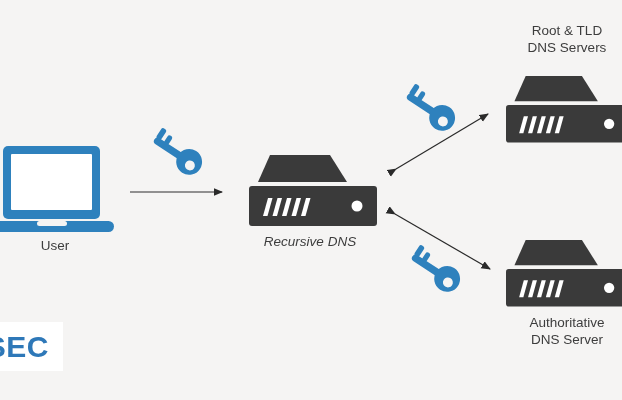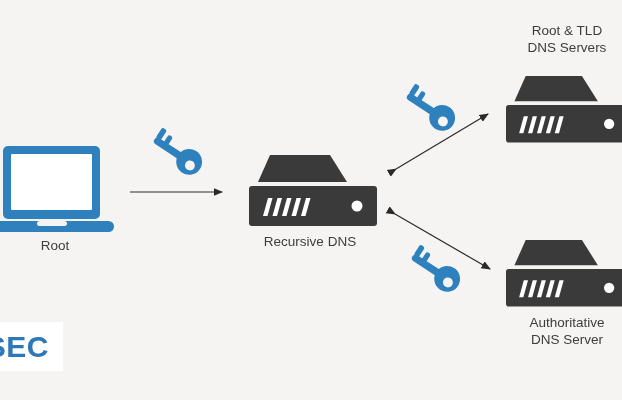--- a/index.html
+++ b/index.html
@@ -53,21 +53,21 @@
     <line x1="396" y1="169" x2="488" y2="114" stroke="var(--arrow-dark)" stroke-width="1.2" marker-start="url(#ah)" marker-end="url(#ah)"></line>
     <line x1="395" y1="214" x2="490" y2="269" stroke="var(--arrow-dark)" stroke-width="1.2" marker-start="url(#ah)" marker-end="url(#ah)"></line>
   </svg>
 
   <svg class="abs" style="left:-10px;top:146px;" width="124" height="87" viewBox="0 0 124 87">
     <rect x="13" y="0" width="97" height="73" rx="5" class="fill-blue"></rect>
     <rect x="21" y="8" width="81" height="56" rx="1" class="fill-white"></rect>
     <rect x="0" y="75" width="124" height="11" rx="5.5" class="fill-blue"></rect>
     <rect x="47" y="75" width="30" height="5" rx="2.5" class="fill-bg"></rect>
   </svg>
-  <div class="abs node-label" style="left:0;top:237px;width:110px;">Root</div>
+  <div class="abs node-label" style="left:0;top:237px;width:110px;">User</div>
 
   <svg class="abs" style="left:146px;top:131px;" width="62" height="46" viewBox="0 0 60 44">
     <g transform="rotate(33 30 22)">
       <rect x="4" y="18.5" width="32" height="7" rx="3.5" class="fill-blue"></rect>
       <rect x="4" y="8" width="5.5" height="12" rx="2.5" class="fill-blue"></rect>
       <rect x="13" y="10.5" width="5" height="10" rx="2.5" class="fill-blue"></rect>
       <circle cx="44" cy="22" r="12.5" class="fill-blue"></circle>
       <circle cx="46.5" cy="24.5" r="4.8" class="fill-bg"></circle>
     </g>
   </svg>
@@ -75,21 +75,21 @@
   <svg class="abs" style="left:249px;top:155px;" width="128" height="72" viewBox="0 0 128 72">
     <path d="M21,0 H81 L98,27 H9 Z" class="fill-dark"></path>
     <rect x="0" y="31" width="128" height="40" rx="3" class="fill-dark"></rect>
     <path d="M14,61 L19,43 L23.5,43 L18.5,61 Z" class="fill-white"></path>
     <path d="M23.5,61 L28.5,43 L33,43 L28,61 Z" class="fill-white"></path>
     <path d="M33,61 L38,43 L42.5,43 L37.5,61 Z" class="fill-white"></path>
     <path d="M42.5,61 L47.5,43 L52,43 L47,61 Z" class="fill-white"></path>
     <path d="M52,61 L57,43 L61.5,43 L56.5,61 Z" class="fill-white"></path>
     <circle cx="108" cy="51" r="5.5" class="fill-white"></circle>
   </svg>
-  <div class="abs node-label" style="left:240px;top:233px;width:140px;">
+  <div class="abs node-label" style="left:240px;top:233px;width:140px;font-style:italic;">
     <div>Recursive DNS</div>
   </div>
 
   <svg class="abs" style="left:399px;top:87px;" width="62" height="46" viewBox="0 0 60 44">
     <g transform="rotate(33 30 22)">
       <rect x="4" y="18.5" width="32" height="7" rx="3.5" class="fill-blue"></rect>
       <rect x="4" y="8" width="5.5" height="12" rx="2.5" class="fill-blue"></rect>
       <rect x="13" y="10.5" width="5" height="10" rx="2.5" class="fill-blue"></rect>
       <circle cx="44" cy="22" r="12.5" class="fill-blue"></circle>
       <circle cx="46.5" cy="24.5" r="4.8" class="fill-bg"></circle>

